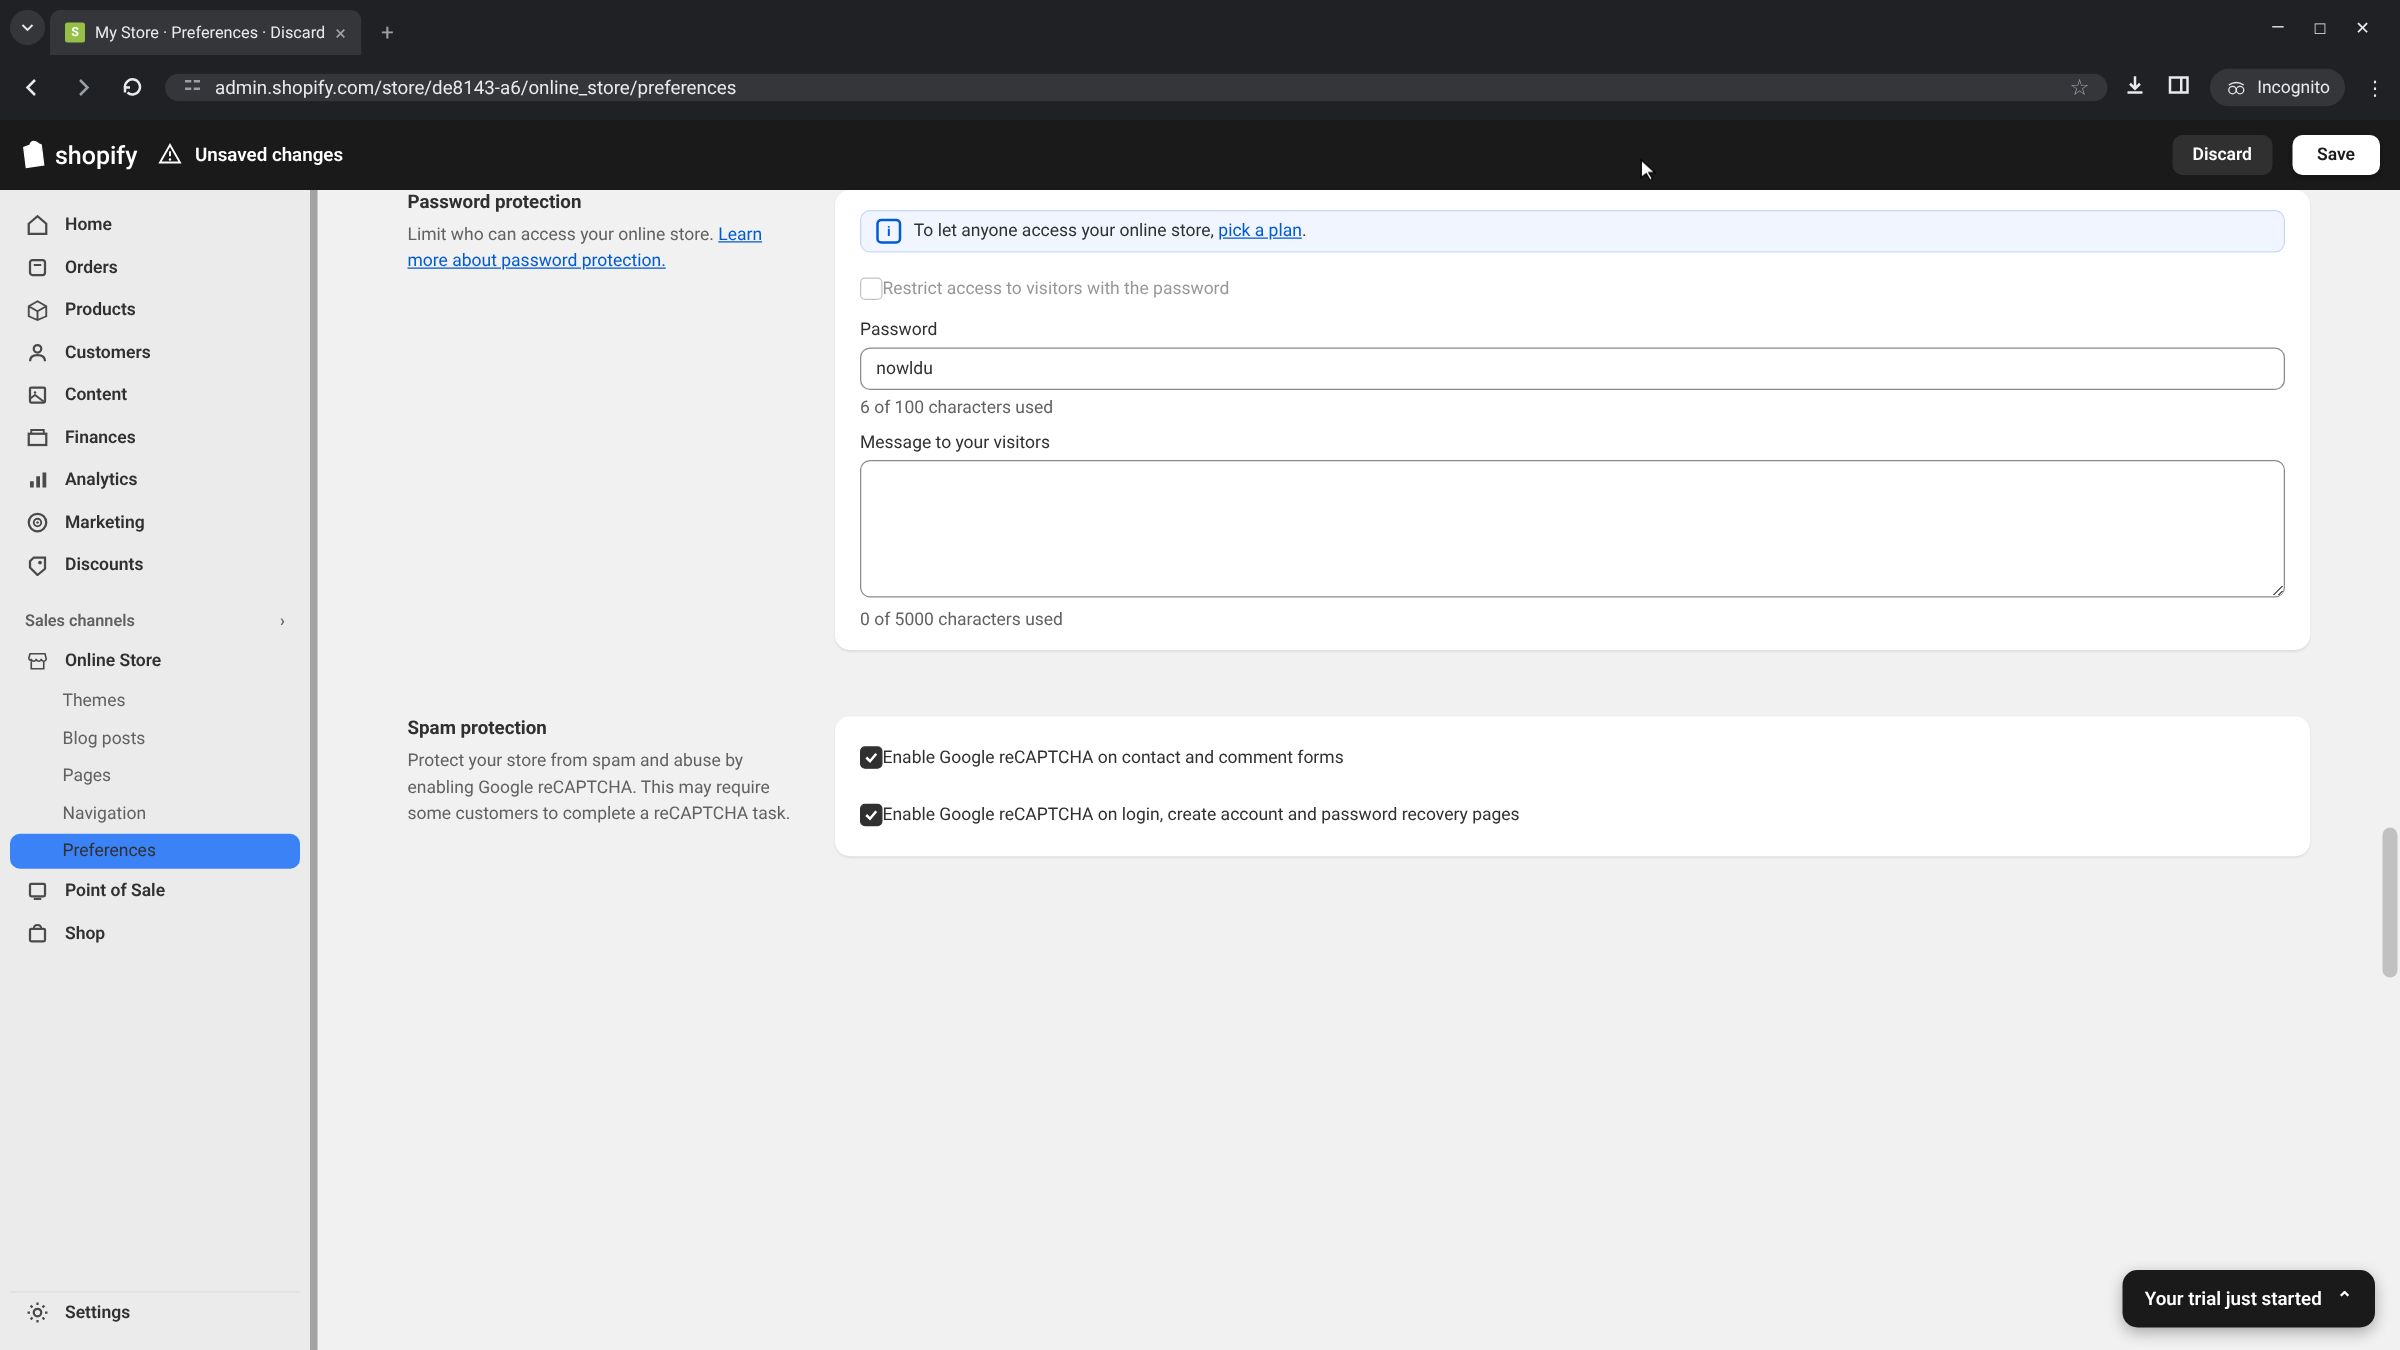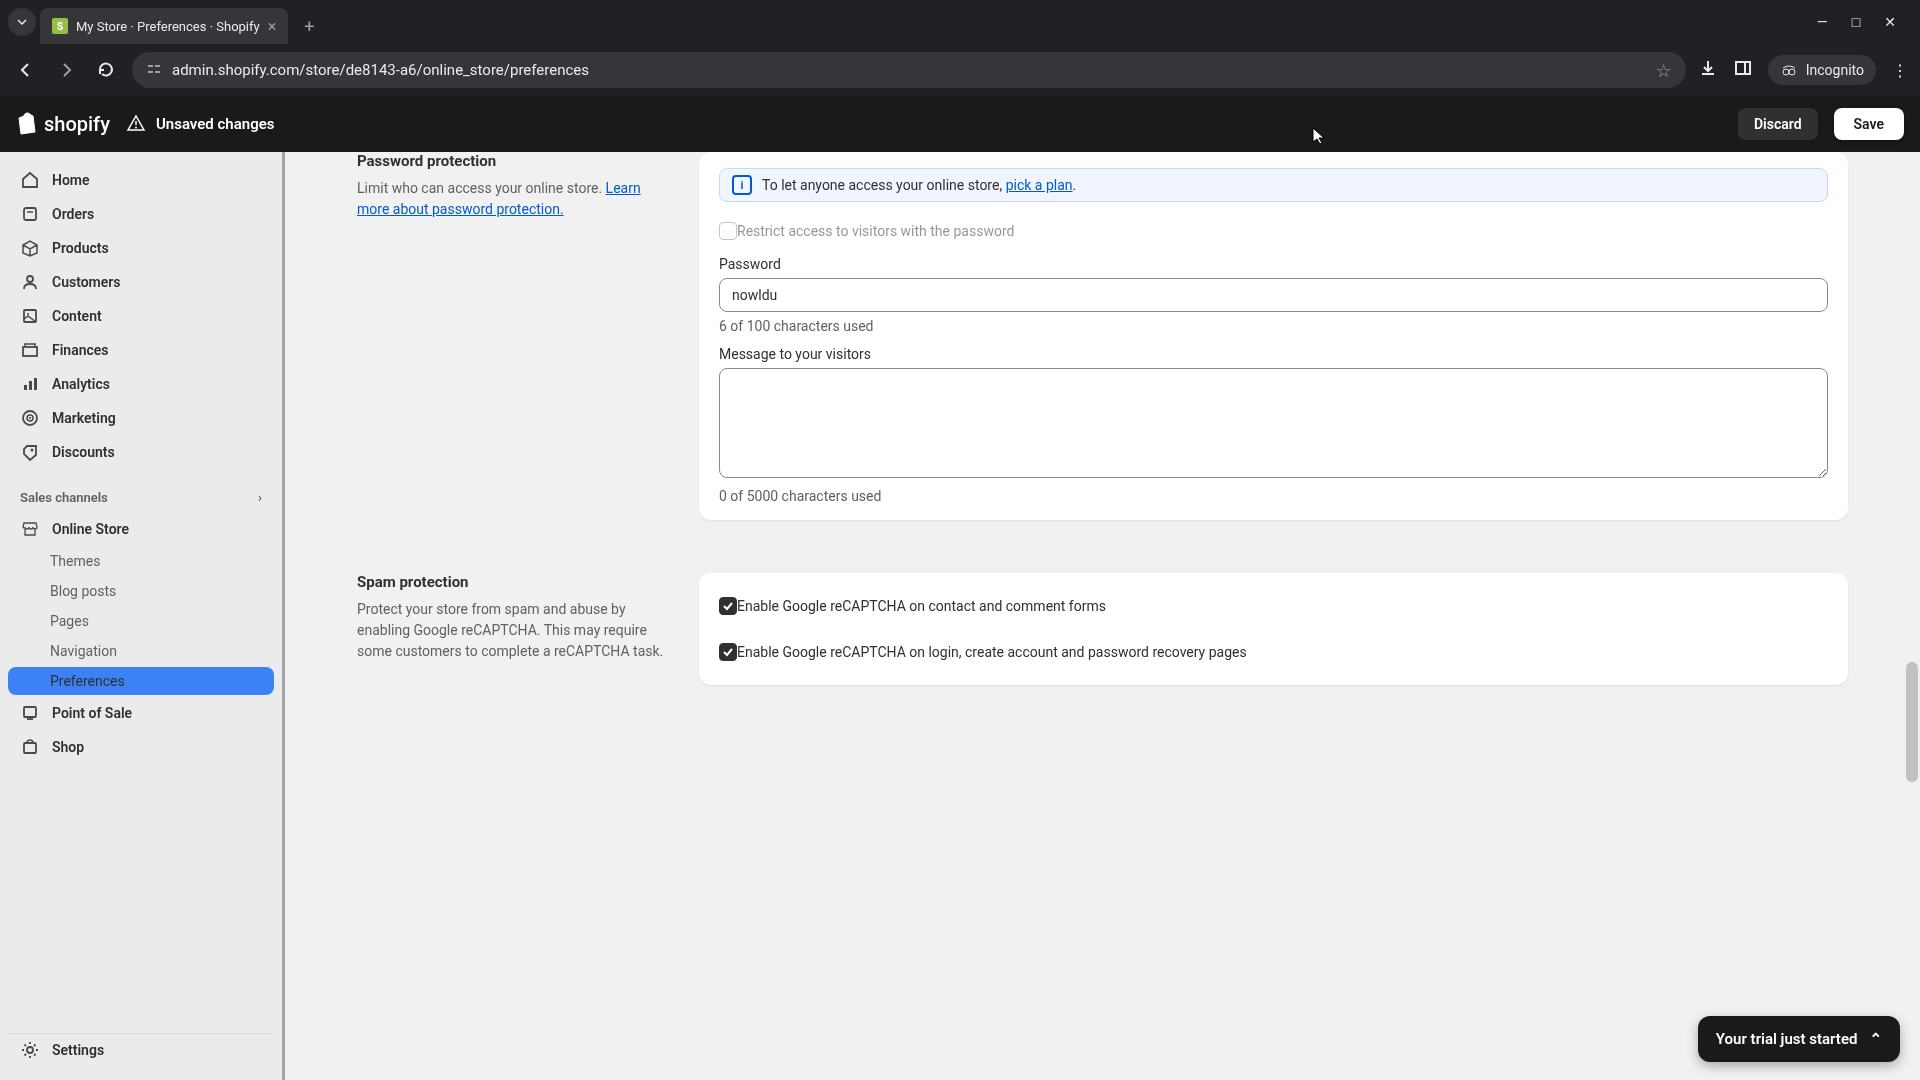--- a/index.html
+++ b/index.html
@@ -13,38 +13,38 @@
 .favicon { width: 16px; height: 16px; background: #95bf47; border-radius: 2px; display: flex; align-items: center; justify-content: center; color: white; font-size: 10px; font-weight: bold; }
 .tab-title { color: #e8eaed; font-size: 13px; flex: 1; }
 .tab-close { color: #9aa0a6; cursor: pointer; font-size: 16px; }
 .new-tab { color: #9aa0a6; font-size: 18px; padding: 0 12px; cursor: pointer; margin-top: 8px; }
 .window-controls { margin-left: auto; display: flex; gap: 24px; padding-right: 16px; color: #e8eaed; }
 .window-controls span { cursor: pointer; font-size: 14px; }
 
 .url-bar { height: 52px; display: flex; align-items: center; padding: 0 12px; gap: 12px; }
 .nav-btn { width: 28px; height: 28px; display: flex; align-items: center; justify-content: center; color: #9aa0a6; cursor: pointer; }
 .nav-btn.active { color: #e8eaed; }
-.url-input-wrap { flex: 1; background: #35363a; height: 36px; border-radius: 18px; display: flex; align-items: center; padding: 0 14px; gap: 10px; }
+.url-input-wrap { flex: 1; background: #35363a; height: 22px; border-radius: 18px; display: flex; align-items: center; padding: 0 14px; gap: 10px; }
 .site-icon { color: #9aa0a6; font-size: 14px; }
 .url-text { color: #e8eaed; font-size: 15px; flex: 1; }
 .star-icon { color: #9aa0a6; font-size: 18px; cursor: pointer; }
 .toolbar-icons { display: flex; gap: 16px; align-items: center; color: #e8eaed; }
 .incognito-badge { background: #35363a; padding: 6px 12px; border-radius: 18px; display: flex; align-items: center; gap: 8px; color: #e8eaed; font-size: 14px; }
 
 
 .shopify-header { background: #1a1a1a; height: 56px; display: flex; align-items: center; padding: 0 16px; gap: 16px; }
 .shopify-logo { display: flex; align-items: center; gap: 4px; color: white; font-size: 20px; font-weight: 500; }
 .shopify-logo svg { width: 24px; height: 24px; }
 .header-center { flex: 1; display: flex; align-items: center; gap: 10px; color: white; font-size: 15px; font-weight: 600; }
 .discard-btn { background: #303030; color: white; border: none; padding: 8px 16px; border-radius: 8px; font-size: 14px; font-weight: 600; cursor: pointer; }
 .save-btn { background: white; color: #1a1a1a; border: none; padding: 8px 20px; border-radius: 8px; font-size: 14px; font-weight: 600; cursor: pointer; box-shadow: 0 2px 4px rgba(0,0,0,0.3); }
 
 
 .app-body { display: flex; height: calc(100vh - 152px); }
-.sidebar { width: 285px; background: #ebebeb; padding: 12px 8px; overflow-y: auto; border-right: 3px solid #a3a3a3; display: flex; flex-direction: column; }
+.sidebar { width: 254px; background: #ebebeb; padding: 12px 8px; overflow-y: auto; border-right: 6px solid #a3a3a3; display: flex; flex-direction: column; }
 .nav-item { display: flex; align-items: center; gap: 12px; padding: 6px 12px; border-radius: 8px; color: #303030; font-size: 14px; font-weight: 600; cursor: pointer; margin-bottom: 2px; }
 .nav-icon { width: 20px; height: 20px; display: flex; align-items: center; justify-content: center; color: #4a4a4a; }
 .section-header { display: flex; justify-content: space-between; padding: 8px 12px; color: #616161; font-size: 13px; font-weight: 600; margin-top: 12px; gap: 36px; }
 .sub-item { padding: 6px 12px 6px 42px; font-size: 14px; color: #616161; cursor: pointer; border-radius: 8px; margin-bottom: 2px; }
 .sub-item.active { background: #3b82f6; font-weight: 400; color: #303030; }
 .sidebar-bottom { margin-top: auto; border-top: 1px solid #ddd;}
 
 
 .main-content { flex: 1; overflow-y: auto; padding: 0 32px 40px; position: relative; }
 .section { display: flex; gap: 32px; margin-top: 0; padding: 0 40px; }
@@ -87,21 +87,21 @@
 
 <div class="browser-chrome">
   <div class="tab-bar">
     <div class="tab-dropdown">
       <svg width="12" height="12" viewBox="0 0 12 12">
           <path d="M2 4 L6 8 L10 4" stroke="currentColor" stroke-width="1.5" fill="none"></path>
         </svg>
     </div>
     <div class="tab">
       <div class="favicon">S</div>
-      <span class="tab-title">My Store · Preferences · Shopify</span>
+      <span class="tab-title">My Store · Preferences · Discard</span>
       <span class="tab-close">×</span>
     </div>
     <div class="new-tab">+</div>
     <div class="window-controls">
       <span>—</span>
       <span>□</span>
       <span>✕</span>
     </div>
   </div>
   <div class="url-bar">

